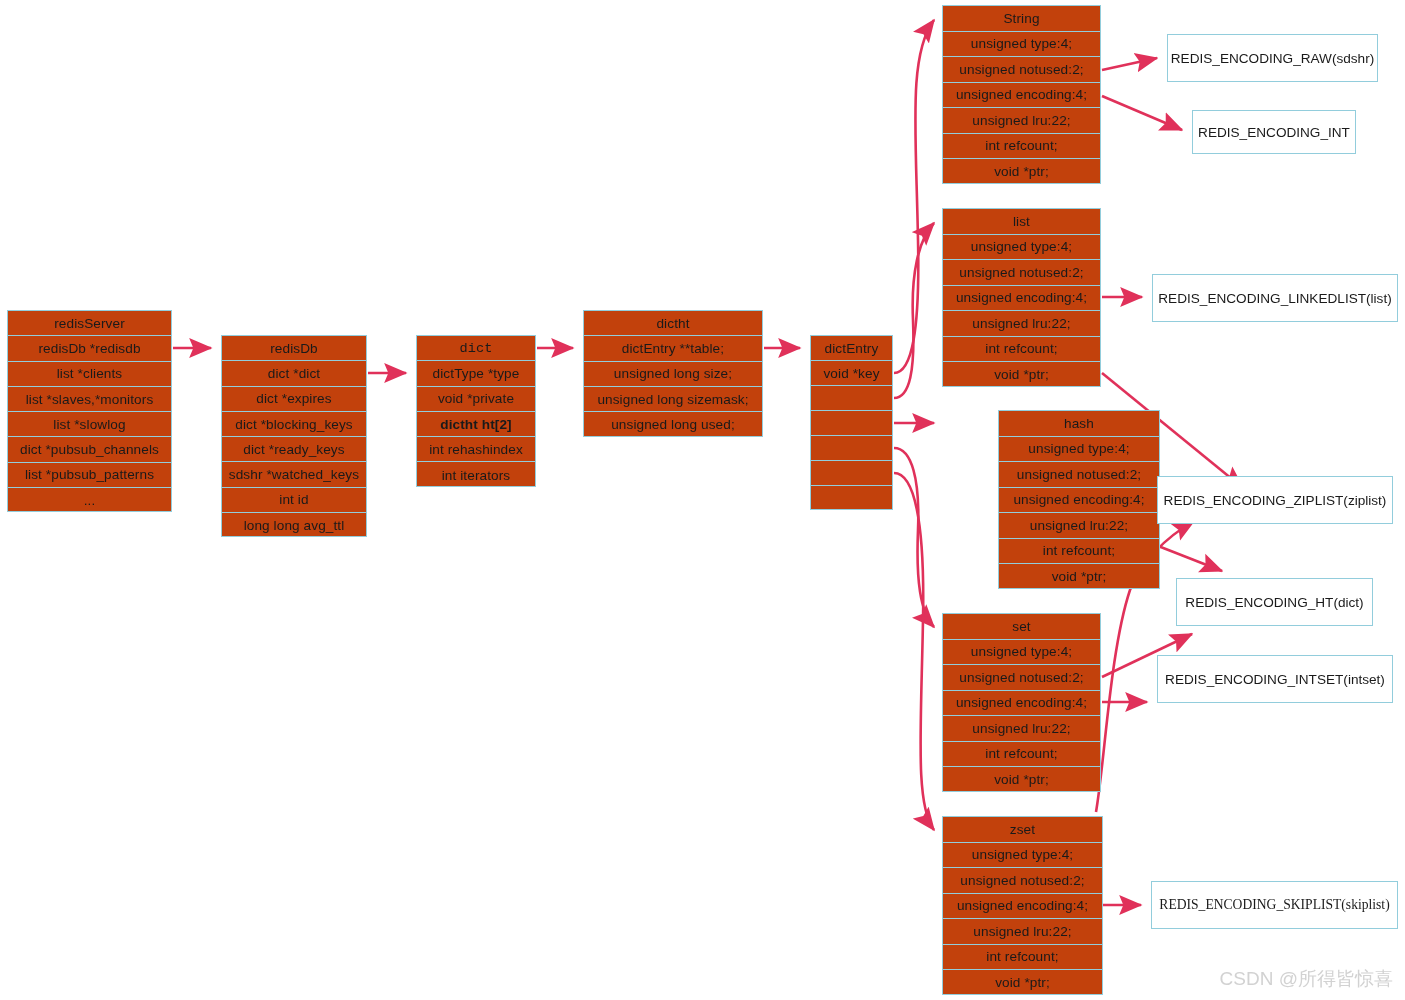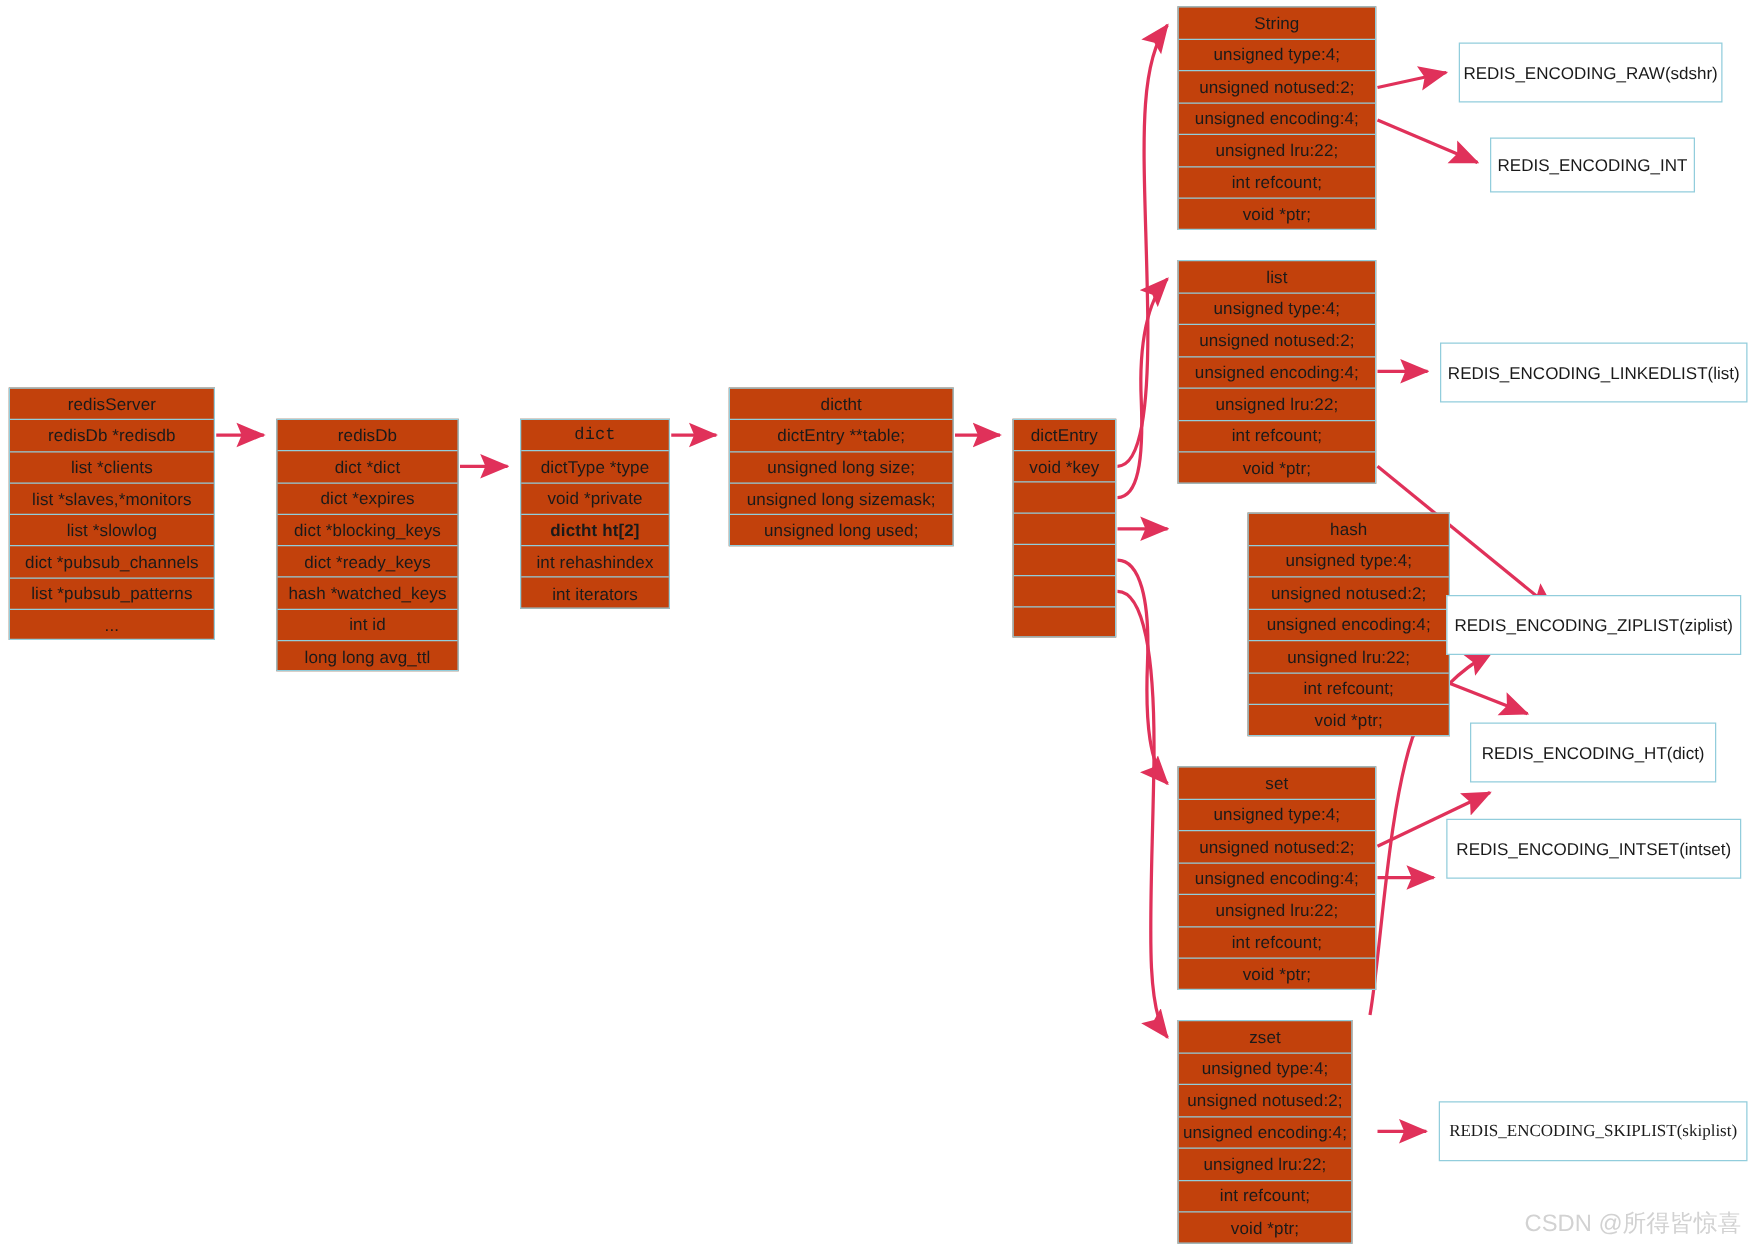--- a/index.html
+++ b/index.html
@@ -134,21 +134,21 @@
         <div class="row" style="height: 25.3px;">dict *pubsub_channels</div>
         <div class="row" style="height: 25.3px;">list *pubsub_patterns</div>
         <div class="row" style="height: 25.3px;">...</div>
       </div>
       <div class="struct" style="left: 221px; top: 335px; width: 146px; height: 202.4px;">
         <div class="row" style="height: 25.3px;">redisDb</div>
         <div class="row" style="height: 25.3px;">dict *dict</div>
         <div class="row" style="height: 25.3px;">dict *expires</div>
         <div class="row" style="height: 25.3px;">dict *blocking_keys</div>
         <div class="row" style="height: 25.3px;">dict *ready_keys</div>
-        <div class="row" style="height: 25.3px;">hash *watched_keys</div>
+        <div class="row" style="height: 25.3px;">sdshr *watched_keys</div>
         <div class="row" style="height: 25.3px;">int id</div>
         <div class="row" style="height: 25.3px;">long long avg_ttl</div>
       </div>
       <div class="struct" style="left: 416px; top: 335px; width: 120px; height: 151.8px;">
         <div class="row" style="height: 25.3px; font-family: Liberation Mono, monospace;">dict</div>
         <div class="row" style="height: 25.3px;">dictType *type</div>
         <div class="row" style="height: 25.3px;">void *private</div>
         <div class="row" style="height: 25.3px; font-weight: bold;">dictht ht[2]</div>
         <div class="row" style="height: 25.3px;">int rehashindex</div>
         <div class="row" style="height: 25.3px;">int iterators</div>
@@ -198,21 +198,21 @@
       </div>
       <div class="struct" style="left: 942px; top: 613px; width: 159px; height: 178.5px;">
         <div class="row" style="height: 25.5px;">set</div>
         <div class="row" style="height: 25.5px;">unsigned type:4;</div>
         <div class="row" style="height: 25.5px;">unsigned notused:2;</div>
         <div class="row" style="height: 25.5px;">unsigned encoding:4;</div>
         <div class="row" style="height: 25.5px;">unsigned lru:22;</div>
         <div class="row" style="height: 25.5px;">int refcount;</div>
         <div class="row" style="height: 25.5px;">void *ptr;</div>
       </div>
-      <div class="struct" style="left: 942px; top: 816px; width: 140px; height: 178.5px;">
+      <div class="struct" style="left: 942px; top: 816px; width: 161px; height: 178.5px;">
         <div class="row" style="height: 25.5px;">zset</div>
         <div class="row" style="height: 25.5px;">unsigned type:4;</div>
         <div class="row" style="height: 25.5px;">unsigned notused:2;</div>
         <div class="row" style="height: 25.5px;">unsigned encoding:4;</div>
         <div class="row" style="height: 25.5px;">unsigned lru:22;</div>
         <div class="row" style="height: 25.5px;">int refcount;</div>
         <div class="row" style="height: 25.5px;">void *ptr;</div>
       </div>
     </div>
   <div id="enc-layer">

